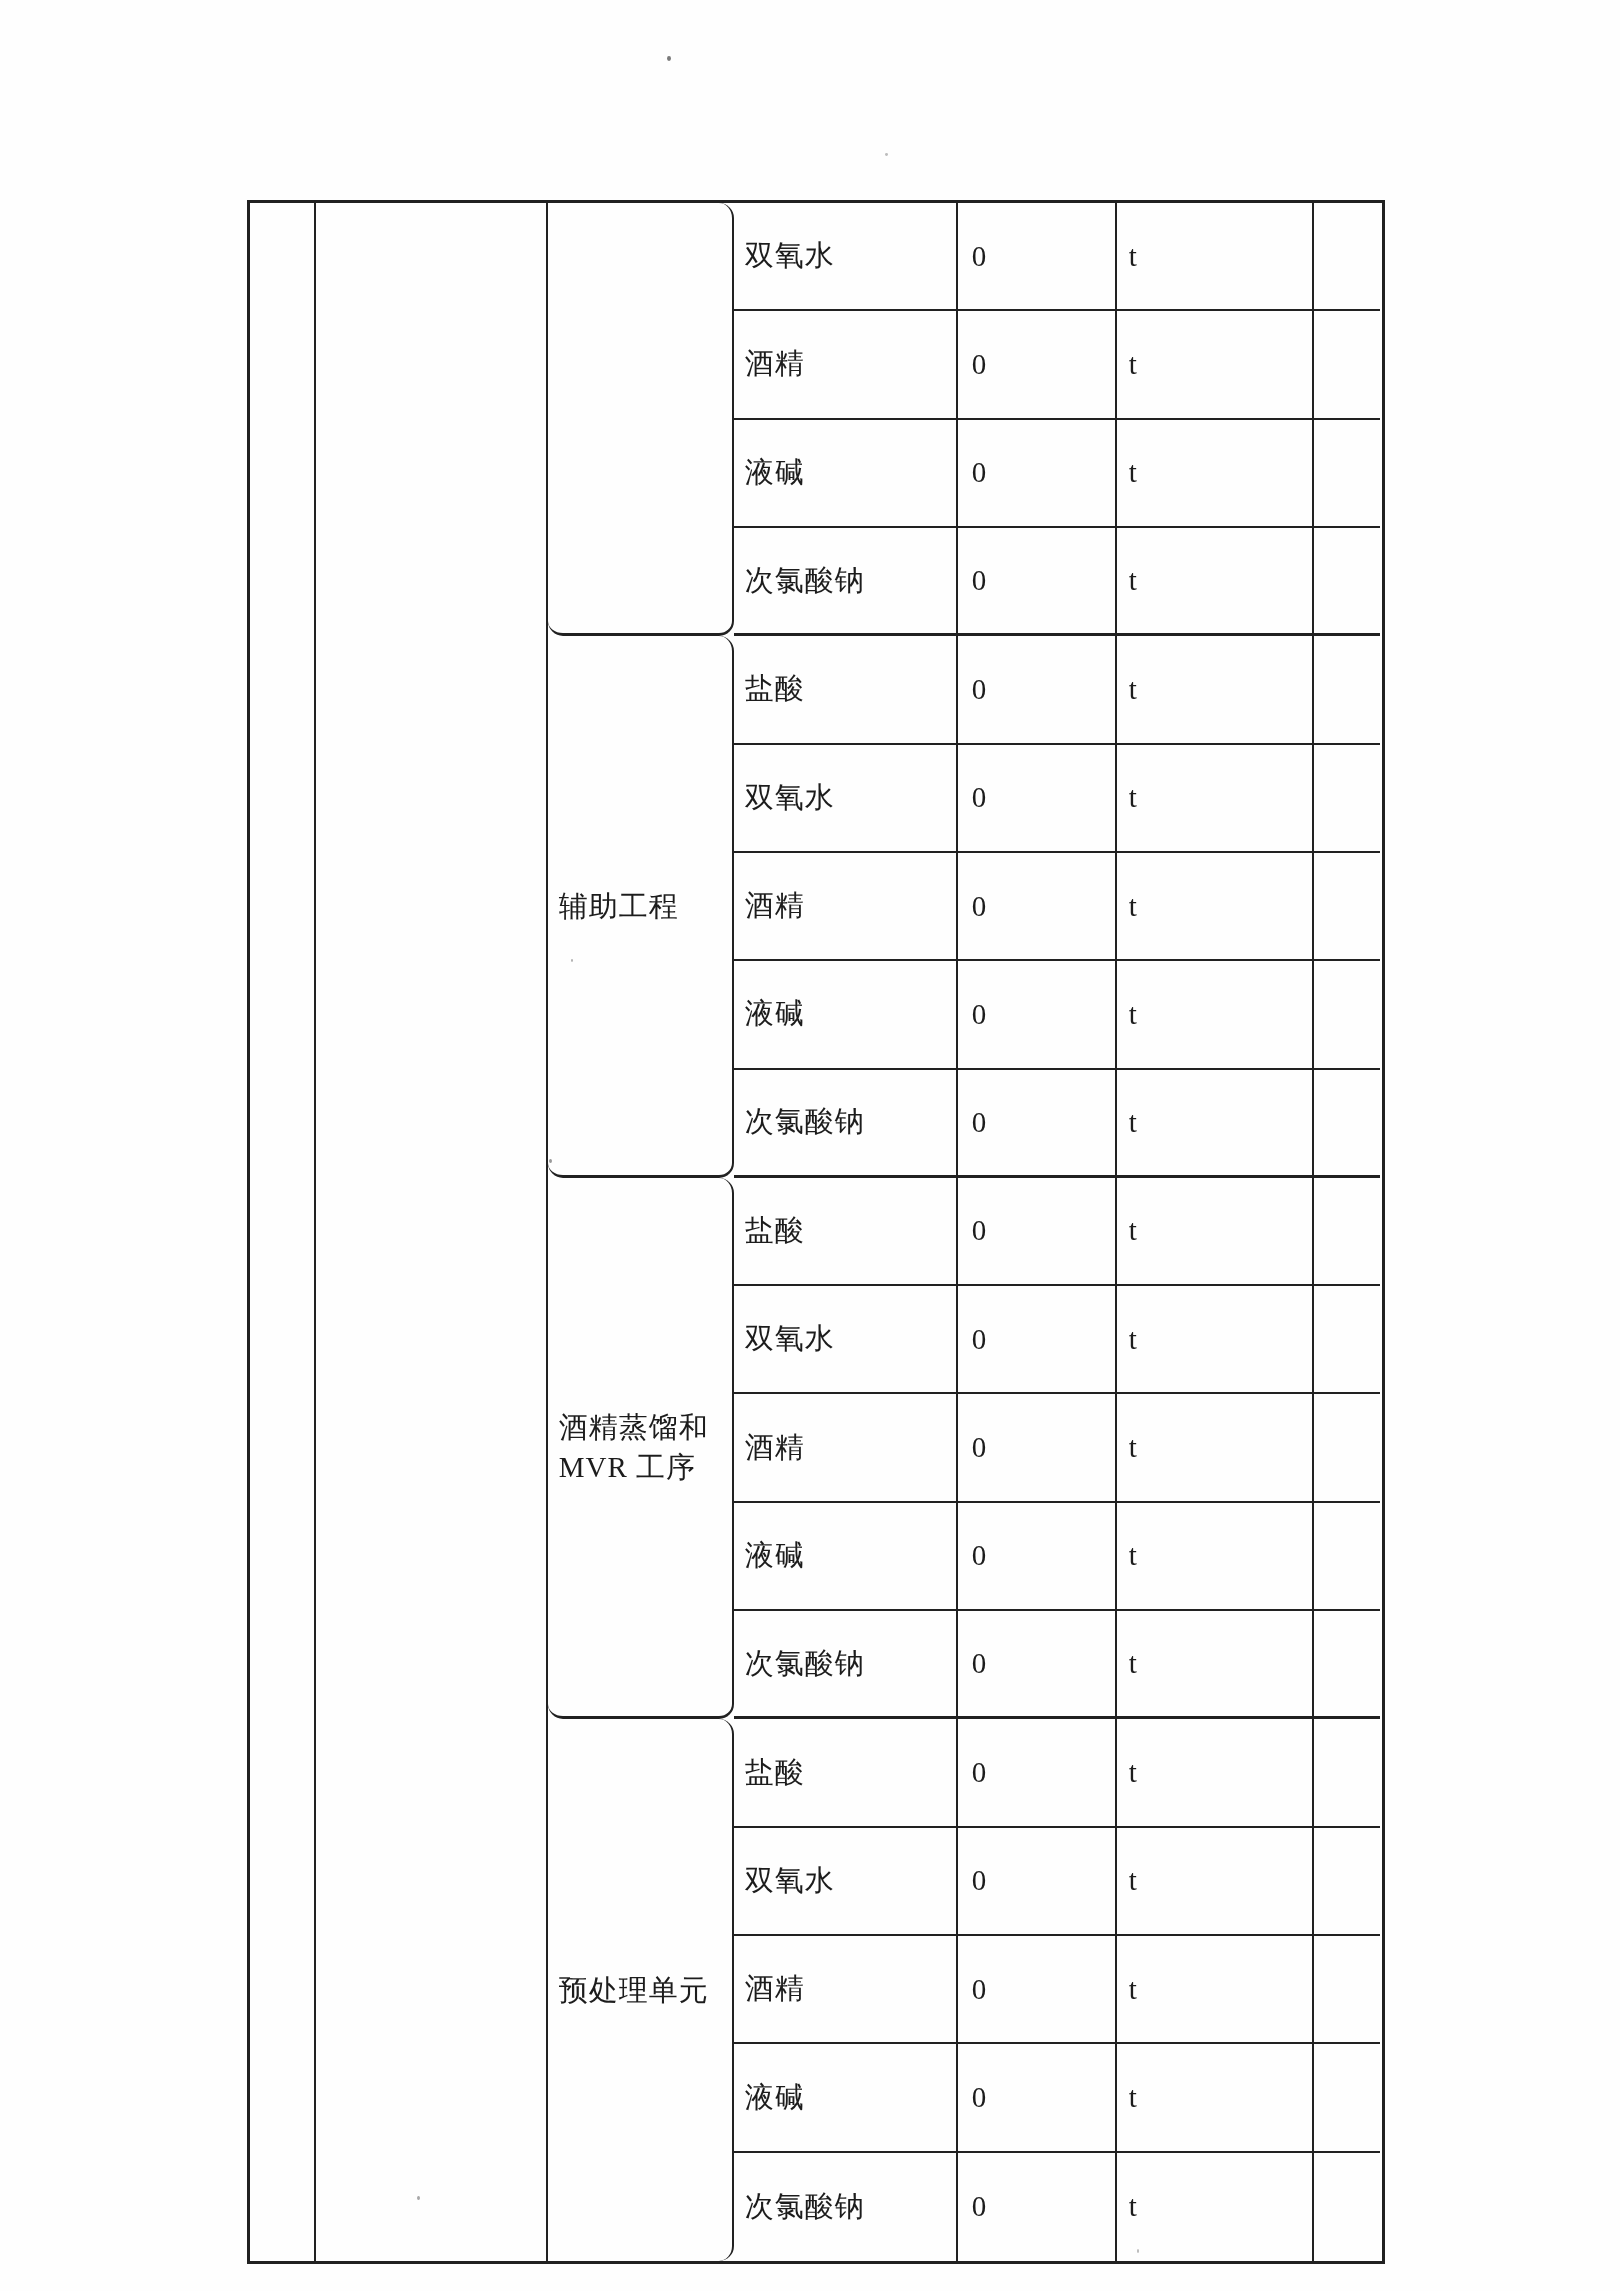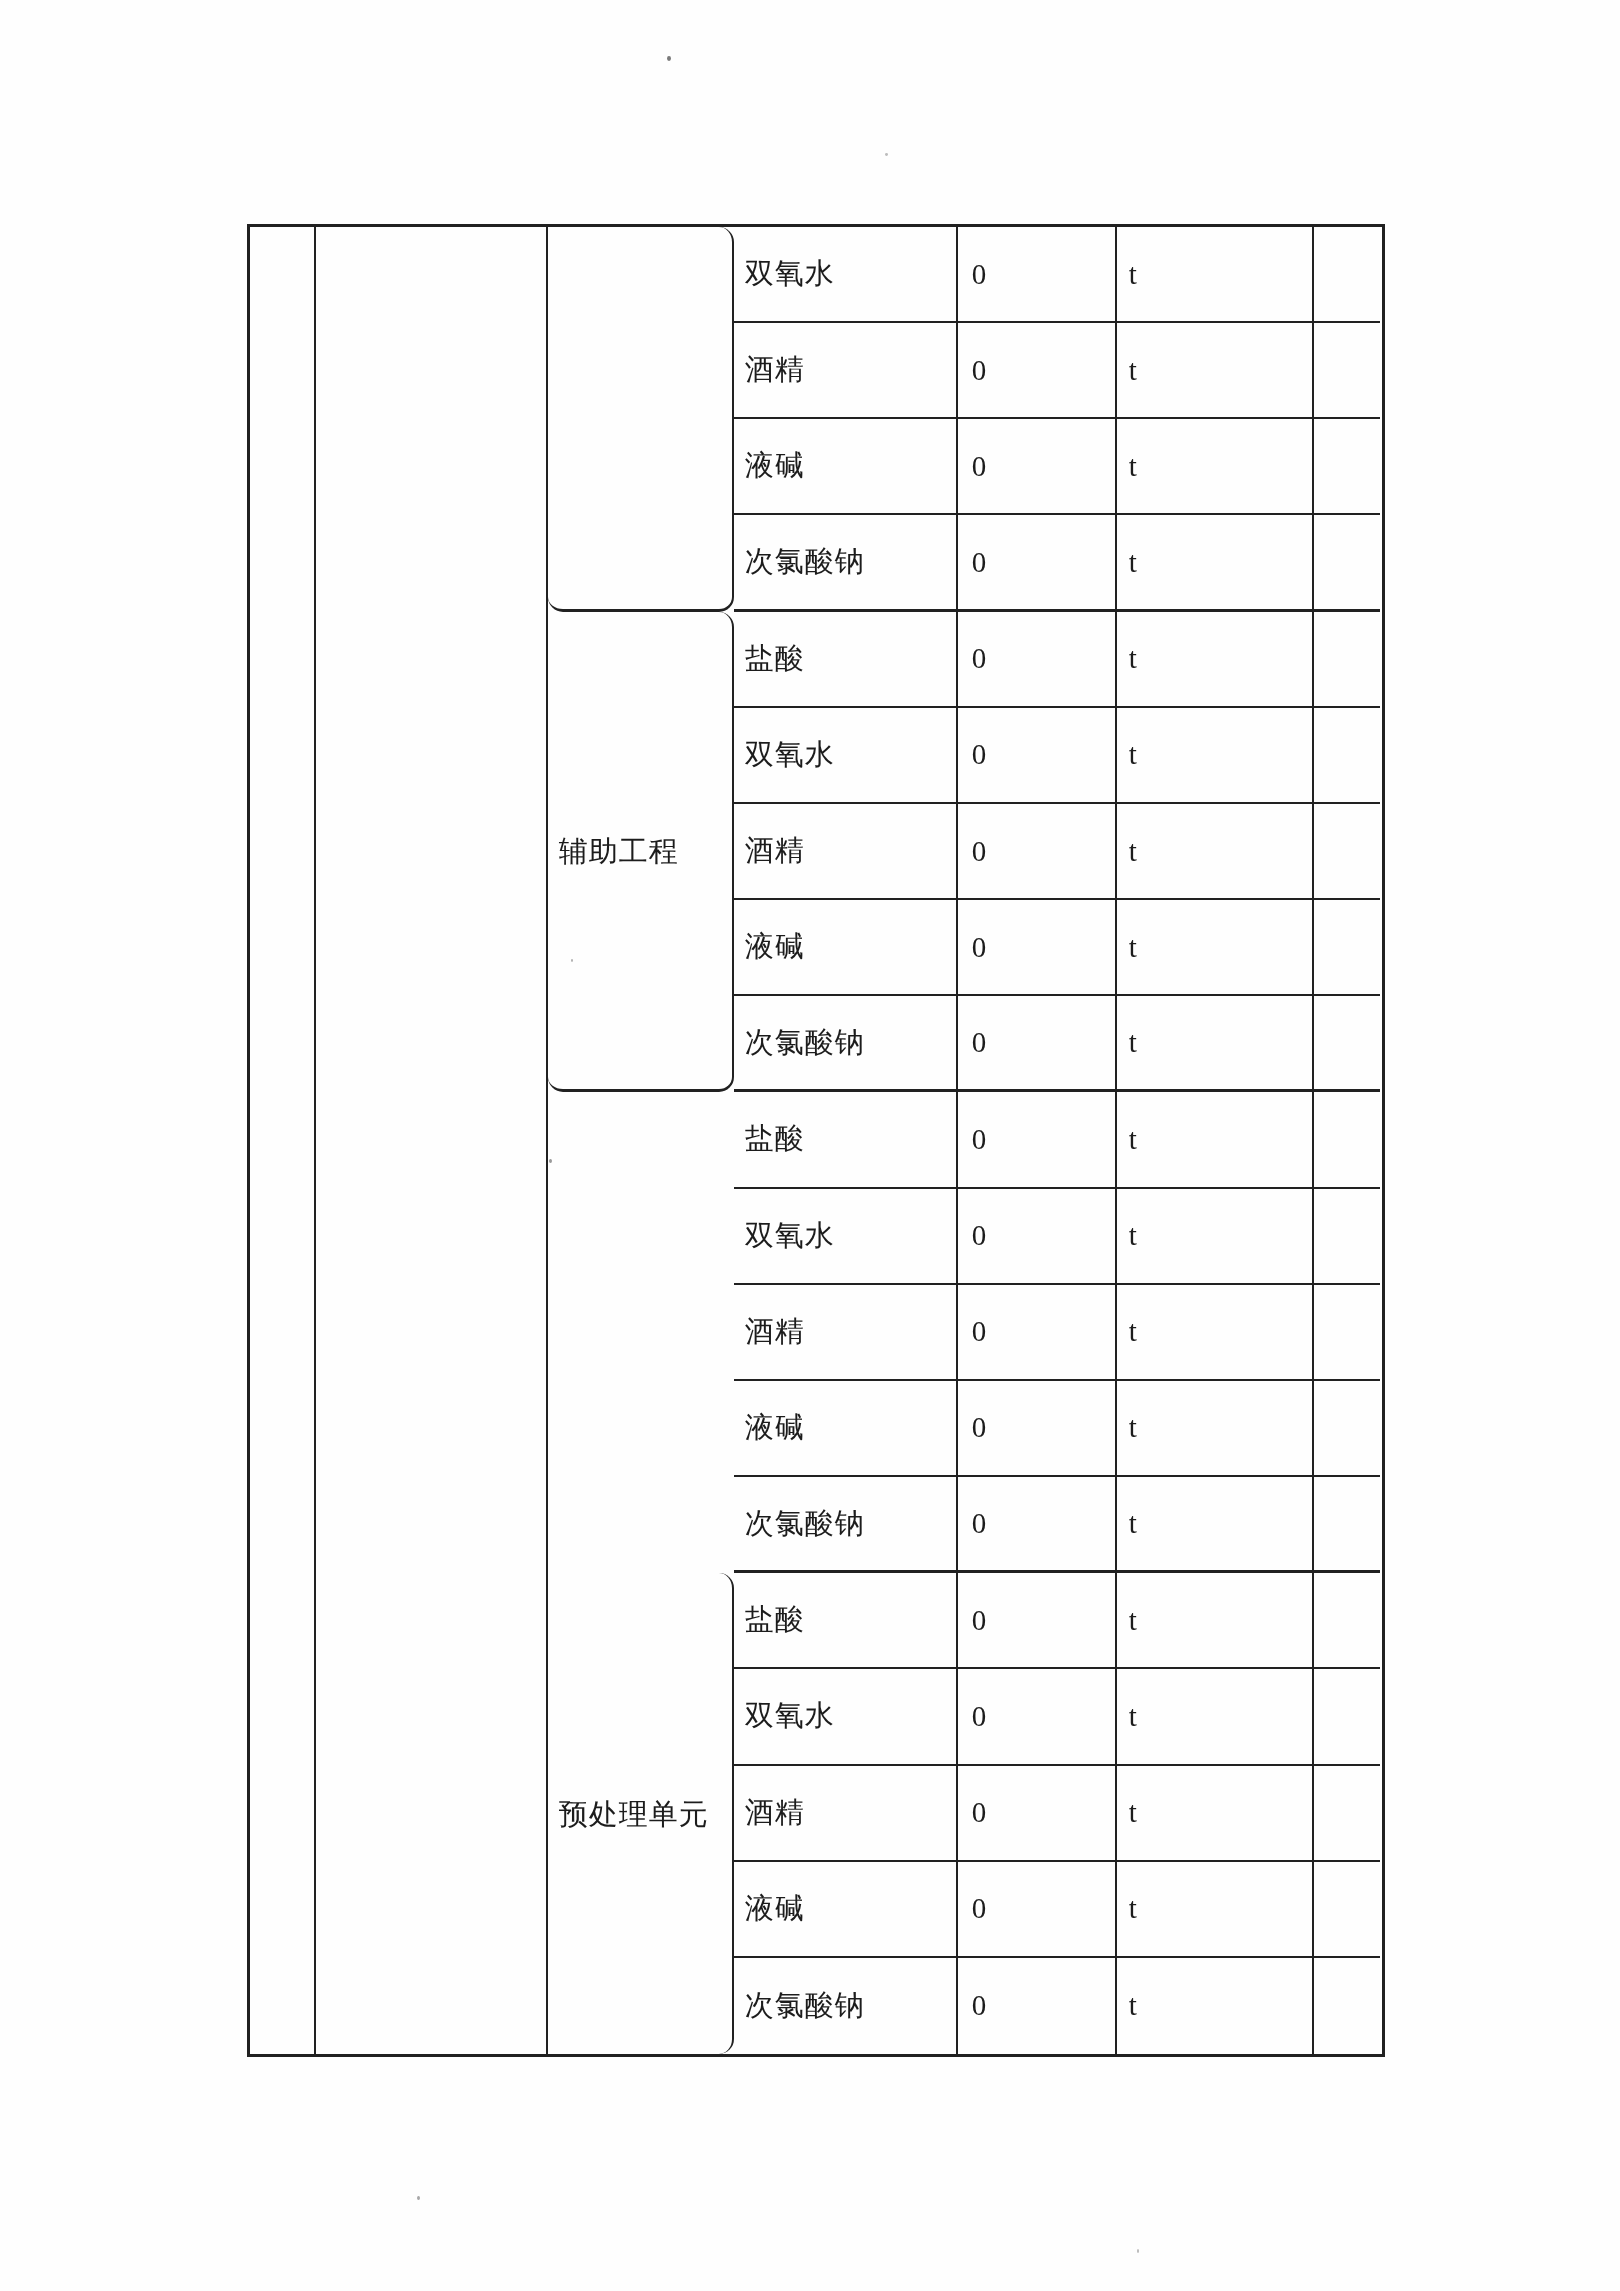--- a/index.html
+++ b/index.html
@@ -15,29 +15,28 @@
   }
   .page{
     position:relative;
     width:1620px;height:2292px;
     background:var(--paper);
     overflow:hidden;
   }
   .table{
     position:absolute;
     left:247px;top:200px;
-    width:1138px;height:1833px;
+    width:1138px;height:2064px;
     box-sizing:border-box;
     border:3.9px solid var(--line);
     display:grid;
     grid-template-columns:66px 232px 186px 224px 159px 197px 66px;
     grid-template-rows:repeat(19,1fr);
     color:var(--ink);
     font-size:29px;
-    margin-top:24px;
   }
   .cell{
     box-sizing:border-box;
     display:flex;
     align-items:center;
     padding-left:10.8px;
     overflow:hidden;
   }
   .spacer{padding:0;}
   .col1{grid-column:1;grid-row:1 / span 19;border-right:2.9px solid var(--line);}
@@ -99,20 +98,22 @@
       <div class="cell unit row-line" style="grid-row: 7;">t</div>
       <div class="cell end row-line" style="grid-row: 7;"></div>
       <div class="cell chem row-line" style="grid-row: 8;">液碱</div>
       <div class="cell val row-line" style="grid-row: 8;">0</div>
       <div class="cell unit row-line" style="grid-row: 8;">t</div>
       <div class="cell end row-line" style="grid-row: 8;"></div>
       <div class="cell chem group-line" style="grid-row: 9;">次氯酸钠</div>
       <div class="cell val group-line" style="grid-row: 9;">0</div>
       <div class="cell unit group-line" style="grid-row: 9;">t</div>
       <div class="cell end group-line" style="grid-row: 9;"></div>
+      <div class="cell group-cell" style="grid-row: 10 / span 5;">酒精蒸馏和
+MVR 工序</div>
       <div class="cell chem row-line" style="grid-row: 10;">盐酸</div>
       <div class="cell val row-line" style="grid-row: 10;">0</div>
       <div class="cell unit row-line" style="grid-row: 10;">t</div>
       <div class="cell end row-line" style="grid-row: 10;"></div>
       <div class="cell chem row-line" style="grid-row: 11;">双氧水</div>
       <div class="cell val row-line" style="grid-row: 11;">0</div>
       <div class="cell unit row-line" style="grid-row: 11;">t</div>
       <div class="cell end row-line" style="grid-row: 11;"></div>
       <div class="cell chem row-line" style="grid-row: 12;">酒精</div>
       <div class="cell val row-line" style="grid-row: 12;">0</div>

